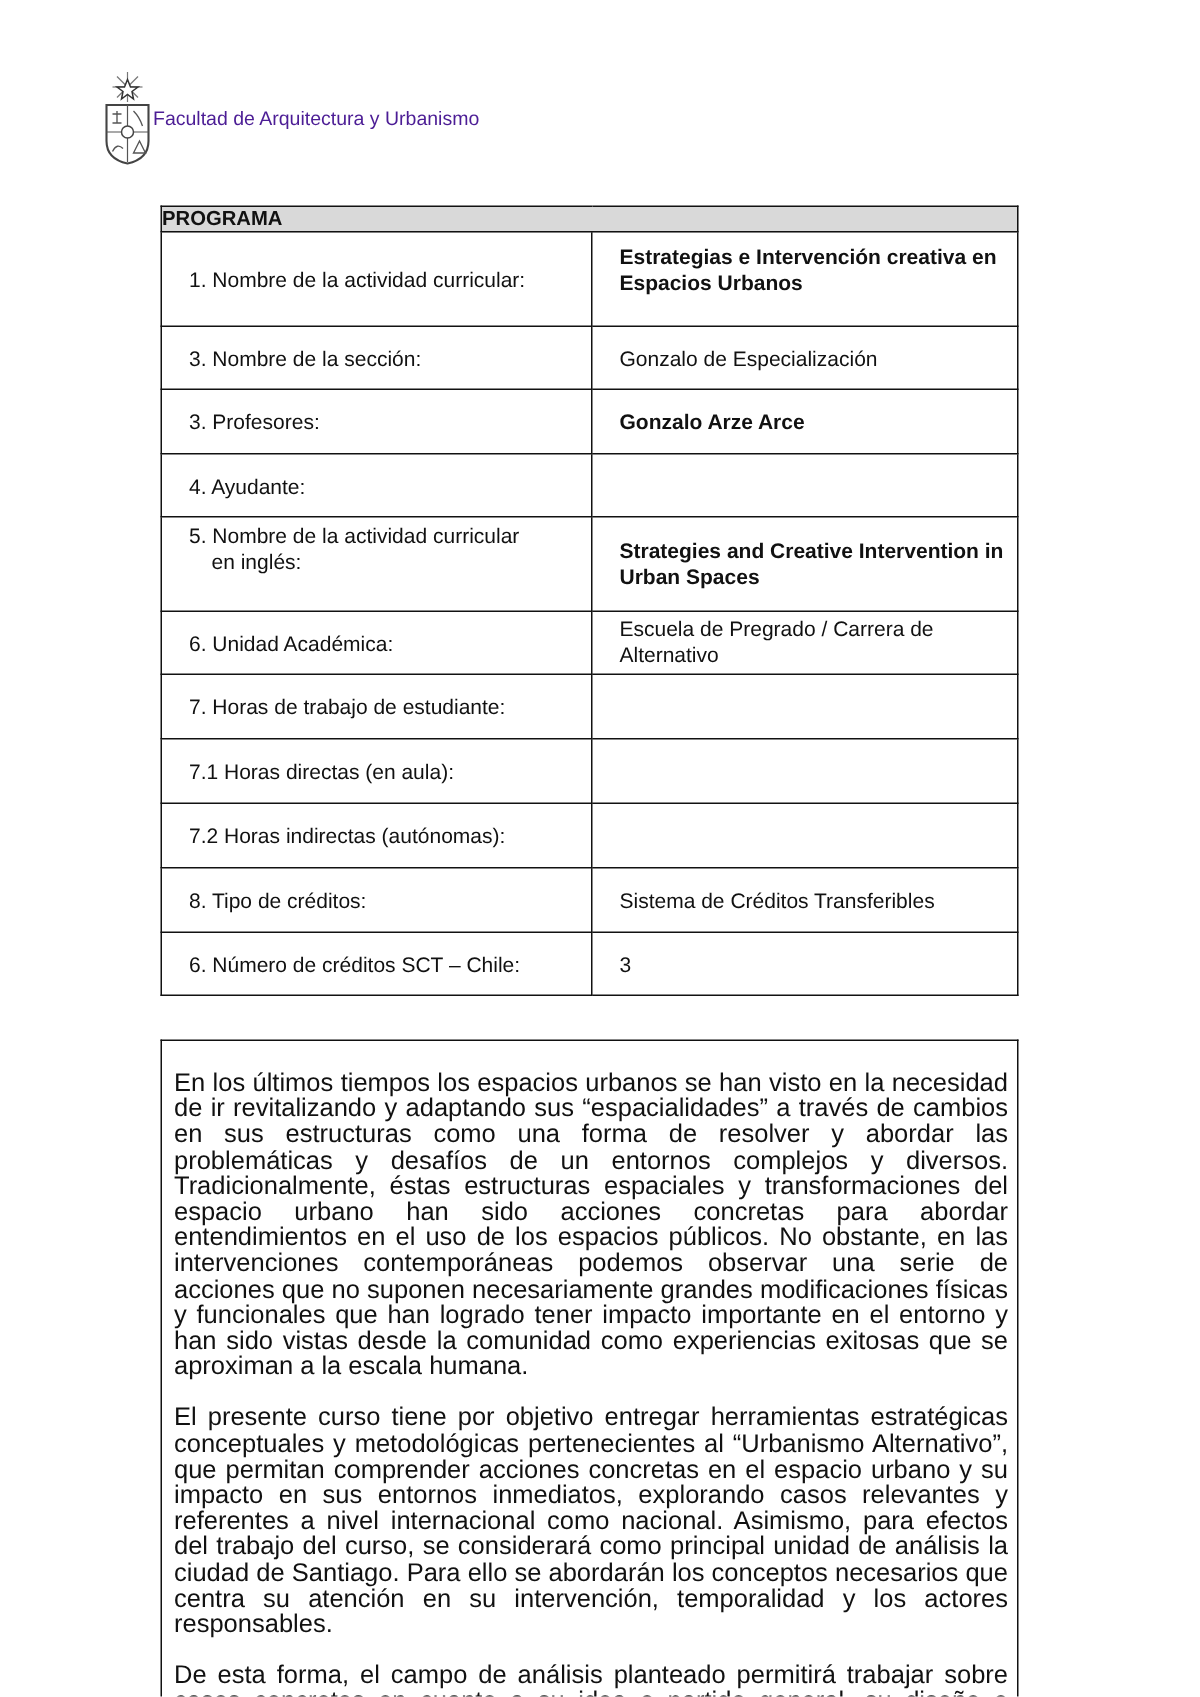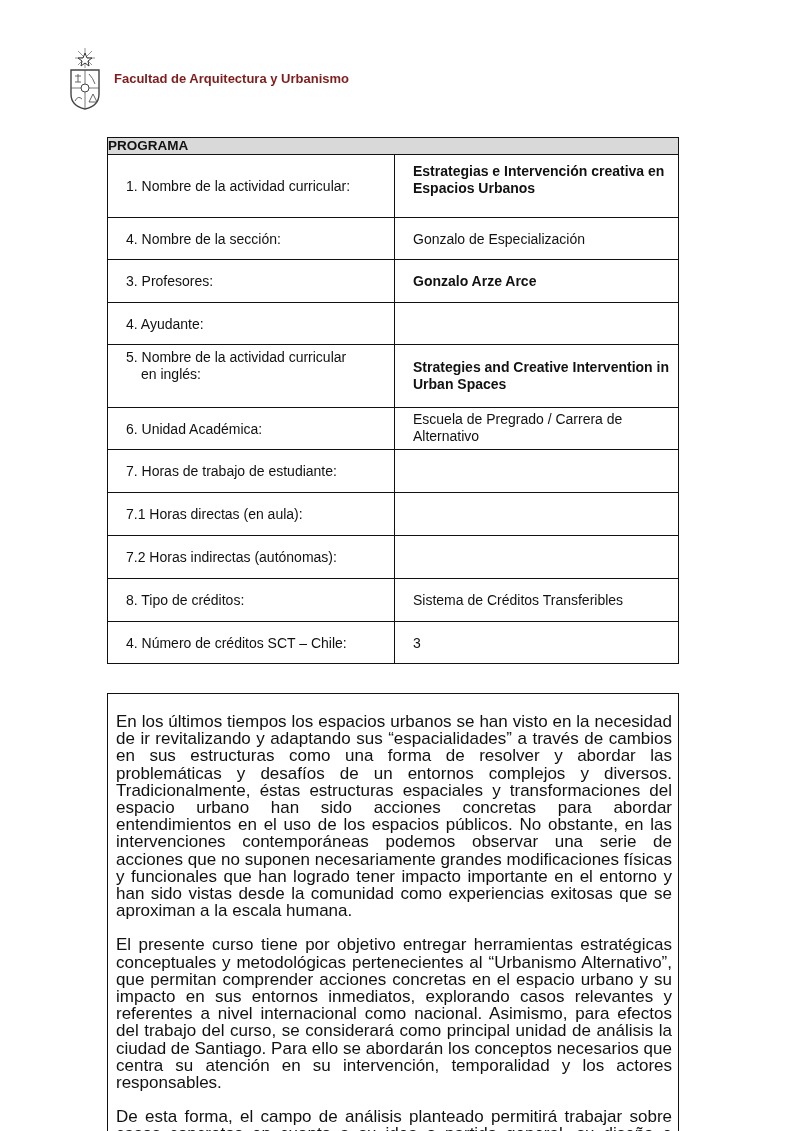--- a/index.html
+++ b/index.html
@@ -1,21 +1,21 @@
 <!DOCTYPE html>
 <html><head>
 <meta charset="utf-8">
 <style>
   html, body { margin:0; padding:0; background:#ffffff; }
   body { width:800px; height:1131px; position:relative; overflow:hidden; font-family:"Liberation Sans", sans-serif; color:#111; }
   .header { position:absolute; left:68px; top:46px; height:64px; display:flex; align-items:center; }
   .crest { width:34px; height:64px; position:relative; }
   .crest svg { display:block; }
   .fau-logo { font-family:"DejaVu Sans", sans-serif; font-size:50px; font-weight:bold; letter-spacing:-2px; color:#111; margin-left:4px; line-height:1; position:relative; top:-2px; }
-  .faculty { margin-left:12px; font-family:"Liberation Sans", sans-serif; font-size:13px; font-weight:bold; line-height:18px; color:#7f1d1d; margin-top:2px; }
+  .faculty { font-family:"Liberation Sans", sans-serif; font-size:13px; font-weight:normal; line-height:18px; color:#4c1d95; margin-top:2px; }
   table { border-collapse:collapse; position:absolute; }
   .prog { left:107px; top:137px; width:572px; }
   .prog td, .prog th { border:1.5px solid #111; font-size:14px; }
   .prog th { background:#d9d9d9; height:16px; font-weight:bold; padding:0; text-align:left; font-size:13.5px; line-height:16px; }
   .prog td.label { width:262px; padding:0 6px 0 18px; vertical-align:middle; }
   .prog td.val { padding:0 6px 0 18px; vertical-align:middle; }
   .val.bold { font-weight:bold; }
   .lbl-multi { text-align:justify; line-height:17px; }
   .lbl-multi .indent { padding-left:15px; }
   .purpose { left:107px; top:693px; width:572px; }
@@ -56,21 +56,21 @@
 <table class="prog">
   <tbody>
       <tr>
         <th colspan="2">PROGRAMA</th>
       </tr>
   <tr style="height:63px">
     <td class="label">1. Nombre de la actividad curricular:</td>
     <td class="val bold" style="line-height:17px;padding-top:0;padding-bottom:12px;">Estrategias e Intervención creativa en Espacios Urbanos</td>
   </tr>
   <tr style="height:42px">
-    <td class="label">4. Nombre de la sección:</td>
+    <td class="label">3. Nombre de la sección:</td>
     <td class="val">Gonzalo de Especialización</td>
   </tr>
   <tr style="height:43px">
     <td class="label">3. Profesores:</td>
     <td class="val bold">Gonzalo Arze Arce</td>
   </tr>
   <tr style="height:42px">
     <td class="label">4. Ayudante:</td>
     <td class="val"></td>
   </tr>
@@ -98,21 +98,21 @@
   </tr>
   <tr style="height:43px">
     <td class="label" style="padding-left:18px;">7.2 Horas indirectas (autónomas):</td>
     <td class="val"></td>
   </tr>
   <tr style="height:43px">
     <td class="label">8. Tipo de créditos:</td>
     <td class="val">Sistema de Créditos Transferibles</td>
   </tr>
   <tr style="height:42px">
-    <td class="label">4. Número de créditos SCT – Chile:</td>
+    <td class="label">6. Número de créditos SCT – Chile:</td>
     <td class="val">3</td>
   </tr>
 </tbody>
   </table>
 
 <table class="purpose">
   <tbody>
   <tr>
         <td class="pb" style="padding-top:19px;">
     <p>En los últimos tiempos los espacios urbanos se han visto en la necesidad de ir revitalizando y adaptando sus “espacialidades” a través de cambios en sus estructuras como una forma de resolver y abordar las problemáticas y desafíos de un entornos complejos y diversos. Tradicionalmente, éstas estructuras espaciales y transformaciones del espacio urbano han sido acciones concretas para abordar entendimientos en el uso de los espacios públicos. No obstante, en las intervenciones contemporáneas podemos observar una serie de acciones que no suponen necesariamente grandes modificaciones físicas y funcionales que han logrado tener impacto importante en el entorno y han sido vistas desde la comunidad como experiencias exitosas que se aproximan a la escala humana.</p>

